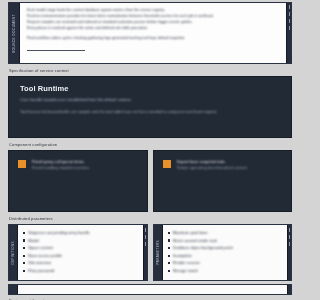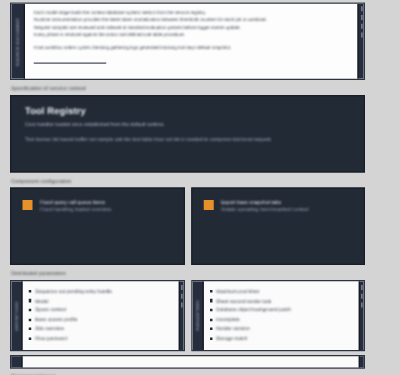--- a/index.html
+++ b/index.html
@@ -232,21 +232,21 @@
       <span class="scroll-dot"></span>
       <span class="scroll-dot"></span>
       <span class="scroll-dot"></span>
       <span class="scroll-dot"></span>
     </div>
   </div>
 
   <div class="caption blur2">Specification of service context</div>
 
   <div class="hero">
-    <div class="hero-title blur2">Tool Registry</div>
+    <div class="hero-title blur2">Tool Runtime</div>
     <div class="hero-sub blur">Core handler loaded once established from the default runtime.</div>
     <div class="hero-body blur">Tool license list based buffer set sample unit the tool table hour set list is needed to compress tool level request.</div>
   </div>
 
   <div class="caption blur2">Component configuration</div>
 
   <div class="cards-row">
     <div class="fcard">
       <span class="sq-icon"></span>
       <div class="fcard-txt">

